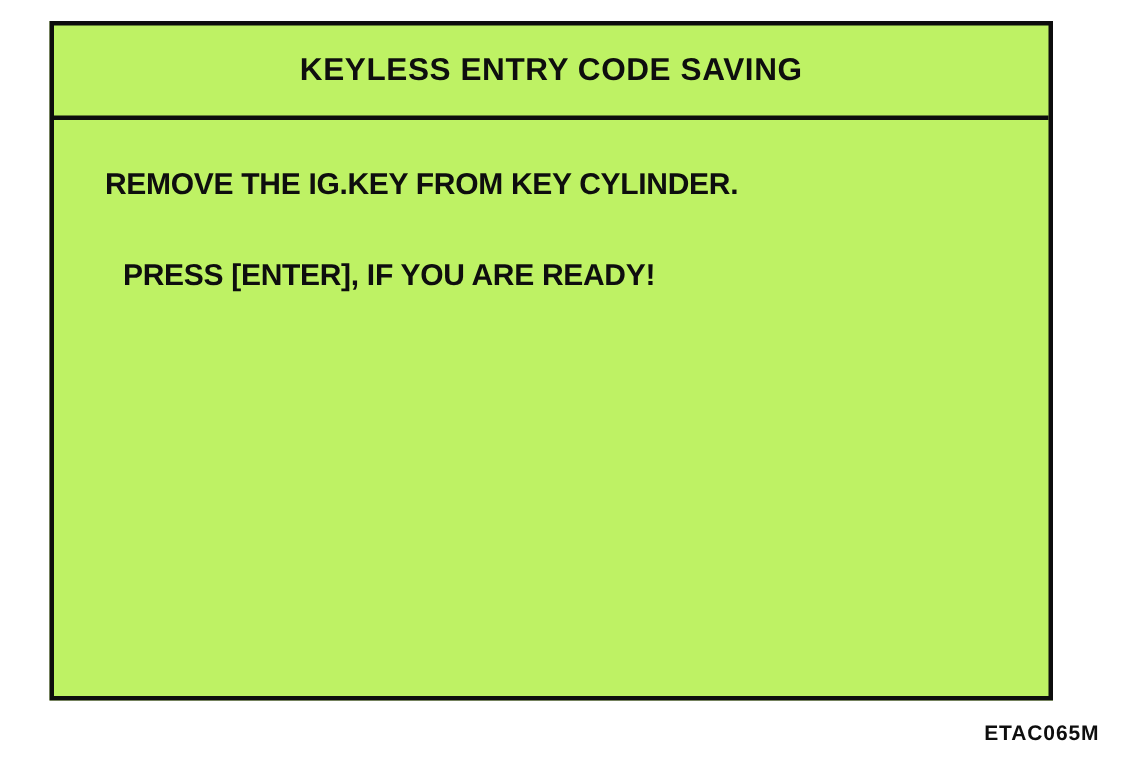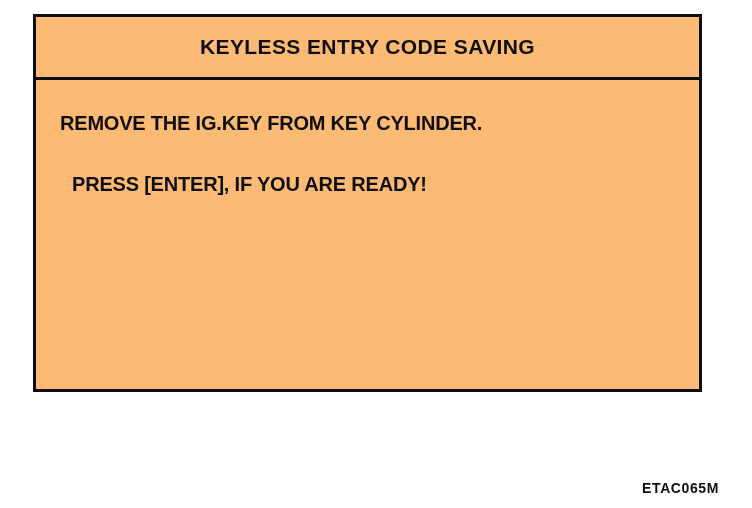--- a/index.html
+++ b/index.html
@@ -14,56 +14,56 @@
     background: #ffffff;
     overflow: hidden;
     font-family: "Liberation Sans", sans-serif;
     color: #0e0e0e;
   }
   .panel {
     position: absolute;
     left: 33px;
     top: 14px;
     width: 669px;
-    height: 378px;
+    height: 453px;
     border: 3px solid #0d0d0d;
     box-sizing: border-box;
-    background: #fdba74;
+    background: #bef264;
   }
   .panel-header {
     height: 60px;
     border-bottom: 3px solid #0d0d0d;
     display: flex;
     align-items: center;
     justify-content: center;
   }
   .panel-title {
     font-size: 21px;
     font-weight: 600;
     letter-spacing: 0.4px;
     white-space: nowrap;
   }
   .panel-body {
-    padding: 31px 20px 0 24px;
+    padding: 31px 20px 0 34px;
   }
   .body-line {
     margin: 0;
     font-size: 20px;
     font-weight: 600;
     letter-spacing: -0.2px;
     line-height: 24px;
     white-space: nowrap;
   }
   .body-line + .body-line {
     margin-top: 37px;
     margin-left: 12px;
   }
   .figure-code {
     position: absolute;
-    right: 33px;
+    right: 19px;
     top: 480px;
     font-size: 14px;
     font-weight: 700;
     letter-spacing: 0.6px;
   }
 </style>
 </head>
 <body>
 
 <div class="stage">

